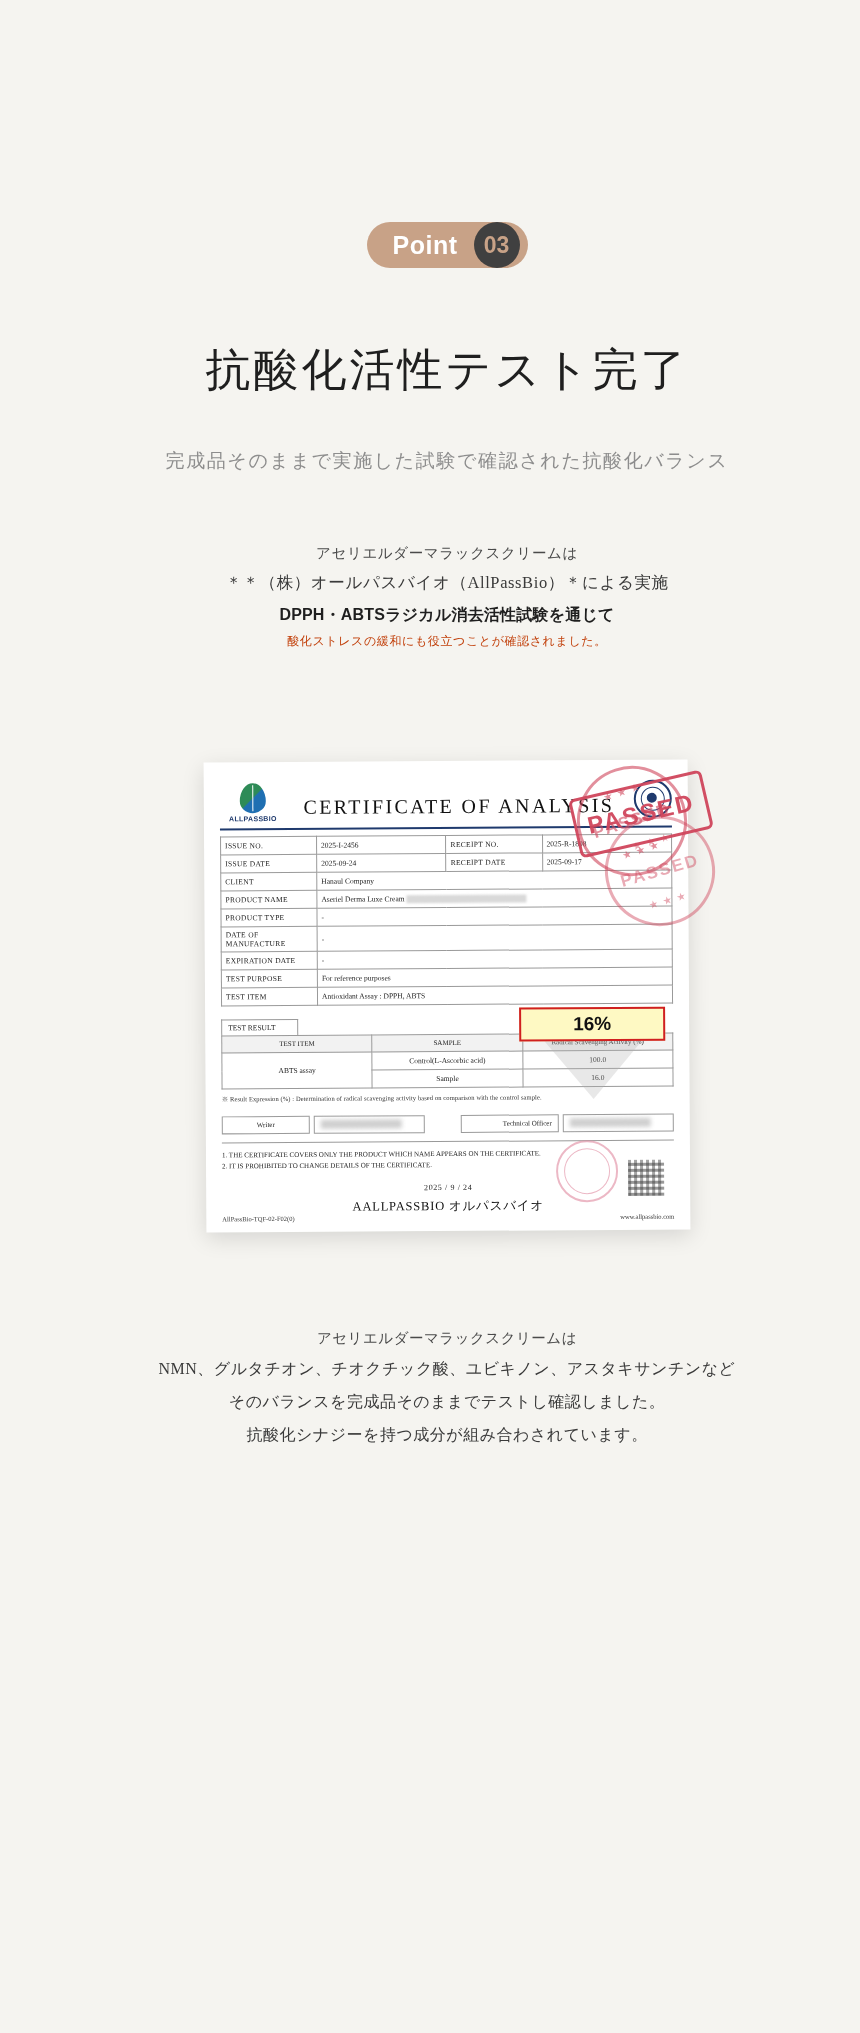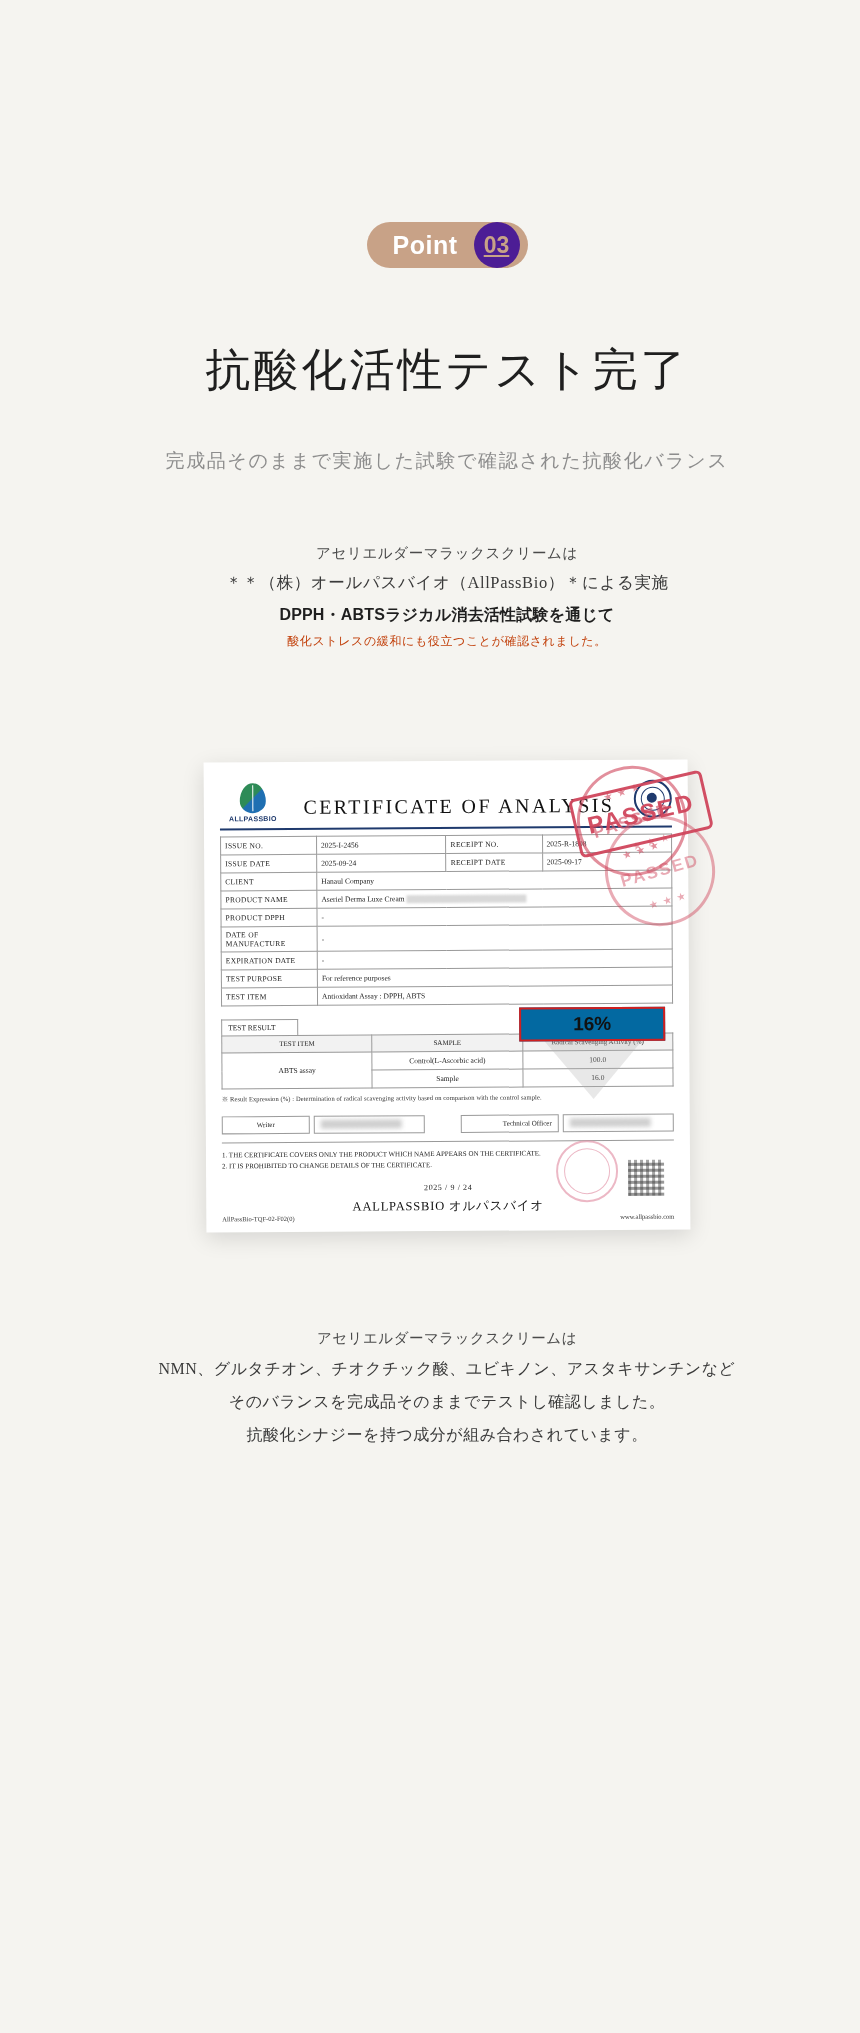--- a/index.html
+++ b/index.html
@@ -45,30 +45,29 @@
     font-weight: bold;
     font-size: 25px;
     letter-spacing: 0.5px;
     line-height: 30px;
     padding-right: 16px;
   }
   .point-badge .num-circle {
     width: 46px;
     height: 46px;
     border-radius: 50%;
-    background: #4c1d95;
+    background: #404040;
     color: #c8a287;
     font-family: "Liberation Sans", sans-serif;
     font-weight: bold;
     font-size: 23px;
     display: flex;
     align-items: center;
     justify-content: center;
     margin: -8px -2px -8px 0;
-    text-decoration: underline;
   }
 
   
   .headline {
     text-align: center;
     font-size: 45px;
     letter-spacing: 3px;
     color: #1f1f1f;
     margin-top: 74px;
     font-weight: normal;
@@ -260,21 +259,21 @@
   }
   table.result th { background: #f2f2f2; font-size: 7px; }
   table.result tr td:first-child { width: 26%; }
   .hl-box {
     position: absolute;
     right: 8px;
     top: -7px;
     width: 142px;
     height: 30px;
     border: 2px solid #d02020;
-    background: #0369a1;
+    background: #fef9c3;
     display: flex;
     align-items: center;
     justify-content: center;
     font-family: "Liberation Sans", sans-serif;
     font-weight: bold;
     font-size: 19px;
     color: #111;
     z-index: 4;
   }
   .hl-cone {
@@ -515,21 +514,21 @@
             </td>
           </tr>
           <tr>
             <td class="k">PRODUCT NAME</td>
             <td colspan="3">
               <span>Aseriel Derma Luxe Cream</span>
               <span class="redact"></span>
             </td>
           </tr>
           <tr>
-            <td class="k">PRODUCT DPPH</td>
+            <td class="k">PRODUCT TYPE</td>
             <td colspan="3">-</td>
           </tr>
           <tr>
             <td class="k">DATE OF MANUFACTURE</td>
             <td colspan="3">-</td>
           </tr>
           <tr>
             <td class="k">EXPIRATION DATE</td>
             <td colspan="3">-</td>
           </tr>

